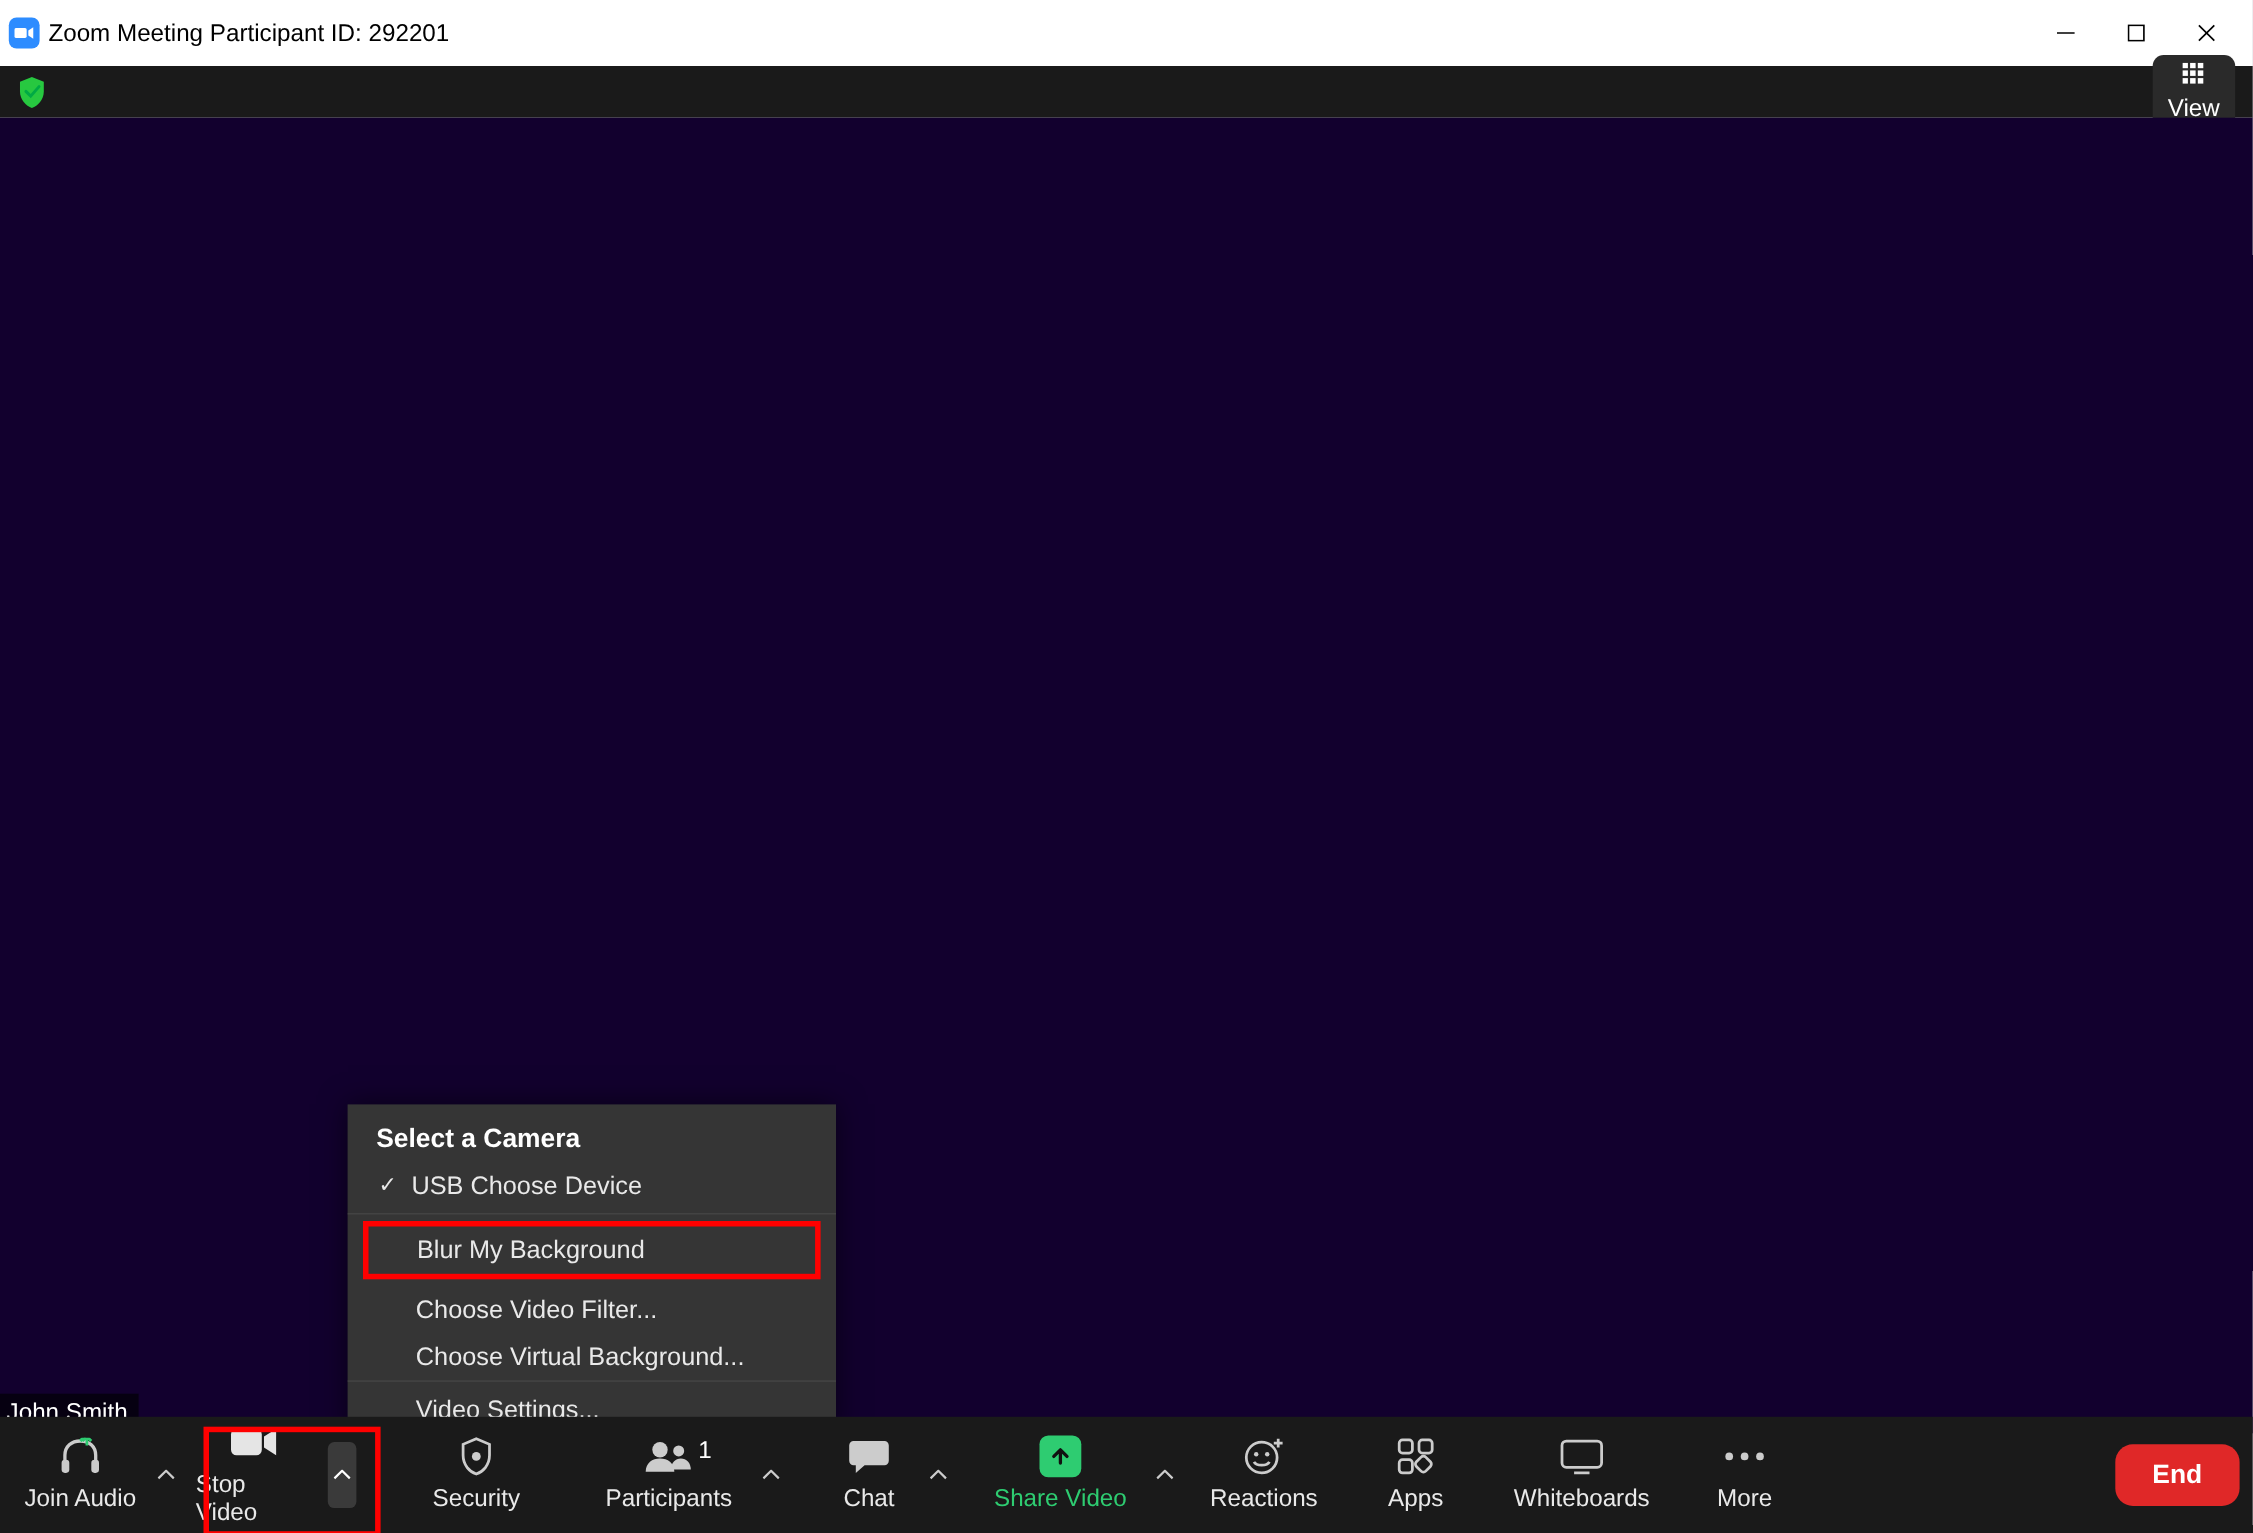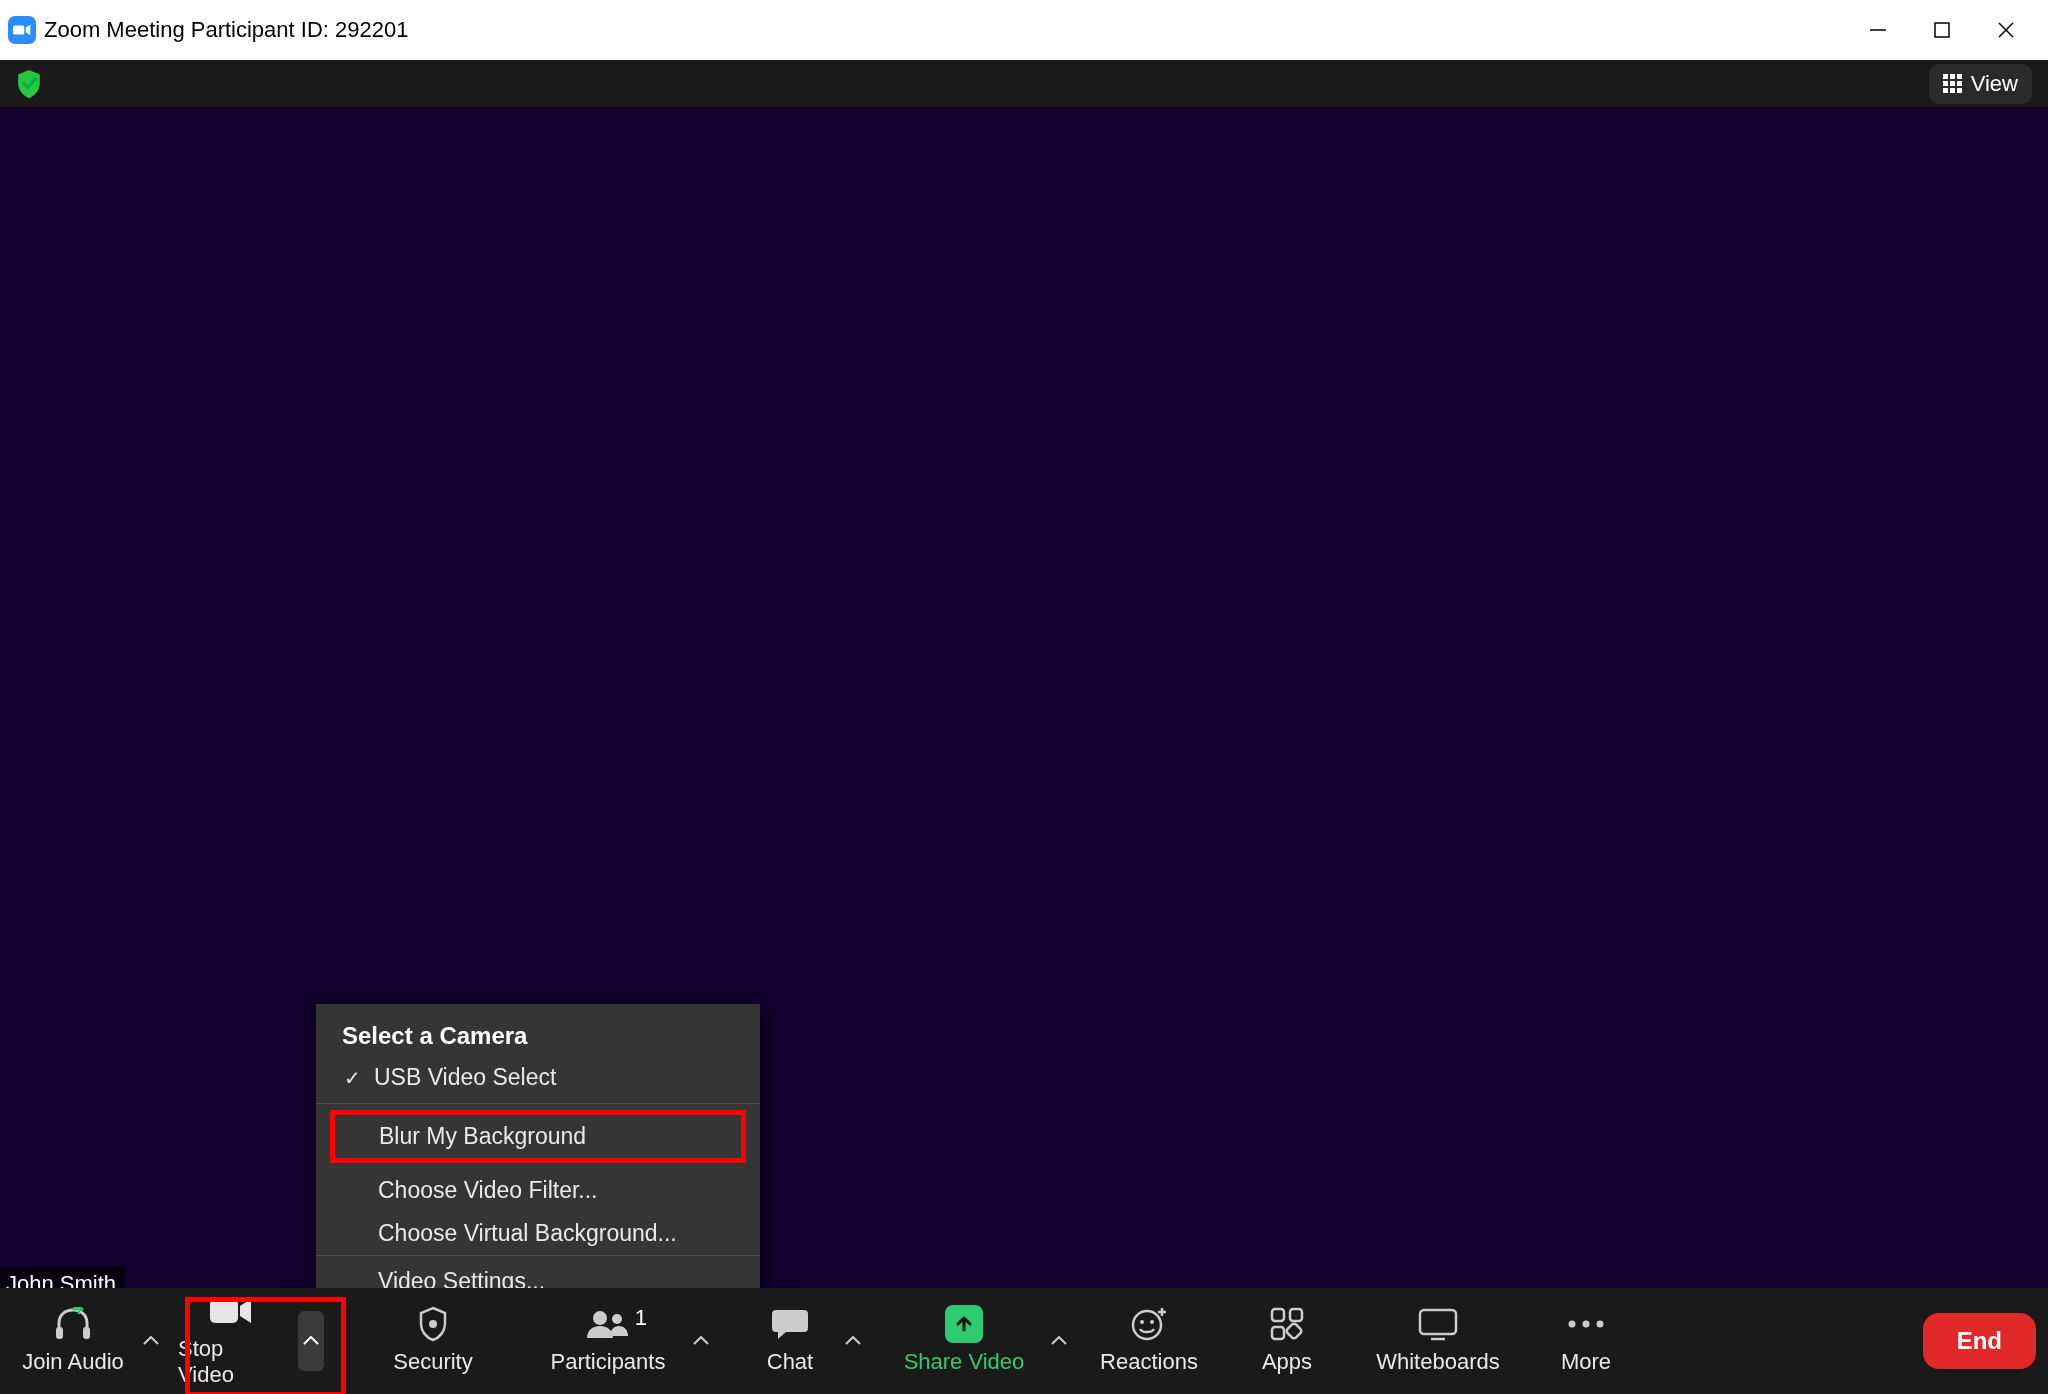--- a/index.html
+++ b/index.html
@@ -41,21 +41,21 @@
   background: #1a1a1a;
   display: flex;
   align-items: center;
   justify-content: space-between;
   padding: 0 16px;
 }
 .shield { width: 26px; height: 30px; }
 .view-btn {
   display: flex; align-items: center; gap: 8px;
   background: #2a2a2a; padding: 7px 14px; border-radius: 10px;
-  color: #fff; font-size: 22px; cursor:pointer;
+  color: #fff; font-size: 22px; cursor:pointer;flex-direction:column;
 }
 .grid-icon { width: 20px; height: 20px; }
 
 
 .video-area {
   width: 2048px;
   height: 1196px;
   background: #12002e;
   position: relative;
 }
@@ -230,21 +230,21 @@
 </div>
 
 <div class="video-area">
 
   <div class="name-tag">John Smith</div>
 
   <div class="video-menu">
     <div class="menu-section">
       <div class="menu-header">Select a Camera</div>
       <div class="menu-item checked">
-        <span>USB Video Select</span>
+        <span>USB Choose Device</span>
       </div>
     </div>
     <div class="menu-divider"></div>
     <div class="menu-highlight">
       <div class="menu-item">
         <span>Blur My Background</span>
       </div>
     </div>
     <div class="menu-item no-check">
       <span>Choose Video Filter...</span>

